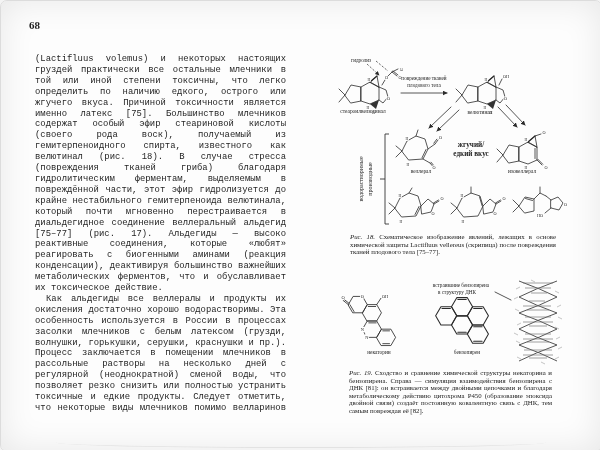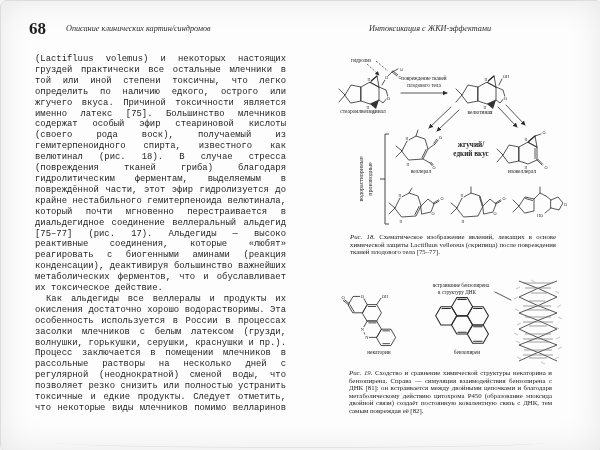--- a/index.html
+++ b/index.html
@@ -4,21 +4,21 @@
 <style>
   html,body{margin:0;padding:0;background:#f4f4f4;}
   .book{
     position:relative;width:600px;height:450px;background:#fdfdfd;
     font-family:"Liberation Serif","DejaVu Serif",serif;color:#1e1e1e;
     border:1px solid #dcdcdc;border-radius:7px;overflow:hidden;
     box-shadow:inset 0 0 34px rgba(0,0,0,0.09);
   }
   .bottom-shade{position:absolute;left:55px;right:55px;bottom:3px;height:10px;
     border-bottom:1px solid #d9d9d9;border-radius:50%;opacity:.65;}
-  .pgnum{position:absolute;font-weight:bold;font-size:17px;}
+  .pgnum{position:absolute;font-weight:bold;font-size:11px;}
   .pgnum-left{left:28px;top:18px;}
   .pgnum-right{left:552px;top:18px;margin-left:48px;}
   .runhead{position:absolute;font-style:italic;font-size:8.2px;color:#2a2a2a;white-space:nowrap;}
   .runhead-left{left:65px;top:23px;}
   .runhead-right{left:368px;top:23px;}
   .body-left{position:absolute;left:34px;top:53px;width:251px;
     font-size:8.9px;line-height:10.9px;text-align:justify;hyphens:auto;overflow:hidden;height:362px;font-family:Liberation Mono, monospace;}
   .body-left p{margin:0;}
   .body-left p + p{text-indent:11px;}
   .fig-caption{position:absolute;font-size:6.8px;line-height:7.5px;text-align:justify;color:#222;}
@@ -44,22 +44,20 @@
   .alabel{font-size:5.2px;}
   .taste{font-size:7.2px;font-weight:600;}
   .vert{font-size:6px;}
 </style>
 </head>
 <body>
 
 <div class="book">
 
   <div class="pgnum pgnum-left">68</div>
-  <div class="runhead runhead-left">Описание клинических картин/синдромов</div>
-  <div class="runhead runhead-right">Интоксикация с ЖКИ-эффектами</div>
   <div class="pgnum pgnum-right">69</div>
 
   <div class="body-left">
     <p>(Lactifluus volemus) и некоторых настоящих груздей практически все остальные млечники в той или иной степени токсичны, что легко определить по наличию едкого, острого или жгучего вкуса. Причиной токсичности является именно латекс [75]. Большинство млечников содержат особый эфир стеариновой кислоты (своего рода воск), получаемый из гемитерпеноидного спирта, известного как велютинал (рис. 18). В случае стресса (повреждения тканей гриба) благодаря гидролитическим ферментам, выделяемым в повреждённой части, этот эфир гидролизуется до крайне нестабильного гемитерпеноида велютинала, который почти мгновенно перестраивается в диальдегидное соединение веллеральный альдегид [75–77] (рис. 17). Альдегиды — высоко реактивные соединения, которые «любят» реагировать с биогенными аминами (реакция конденсации), деактивируя большинство важнейших метаболических ферментов, что и обуславливает их токсическое действие.</p>
     <p>Как альдегиды все веллералы и продукты их окисления достаточно хорошо водорастворимы. Эта особенность используется в России в процессах засолки млечников с белым латексом (грузди, волнушки, горькушки, серушки, краснушки и пр.). Процесс заключается в помещении млечников в рассольные растворы на несколько дней с регулярной (неоднократной) сменой воды, что позволяет резко снизить или полностью устранить токсичные и едкие продукты. Следует отметить, что некоторые виды млечников помимо велларинов содержат высоко мутагенные вещества, вызывающие длительную токсичность, как, например, Lactarius turpis (чёрный груздь, чернушка), вырабатывающий некаторин (рис. 19) [78–79].</p>
   </div>
 
   <svg class="fig18-svg" width="300" height="210" viewBox="0 0 300 210">
     <defs>
       <marker id="ah" markerWidth="7" markerHeight="7" refX="5.2" refY="3" orient="auto">

